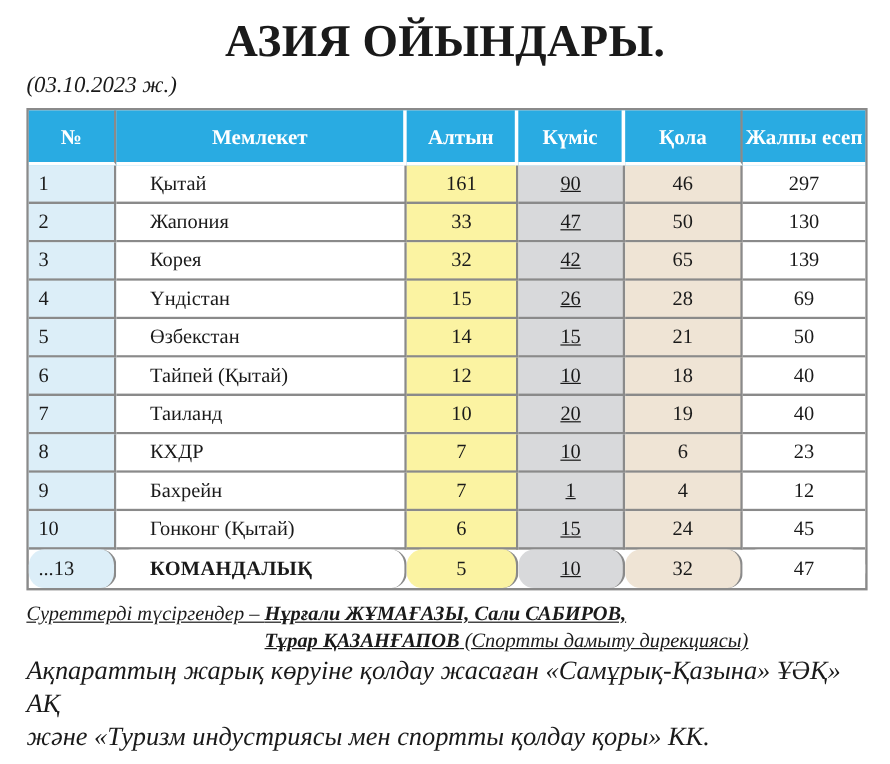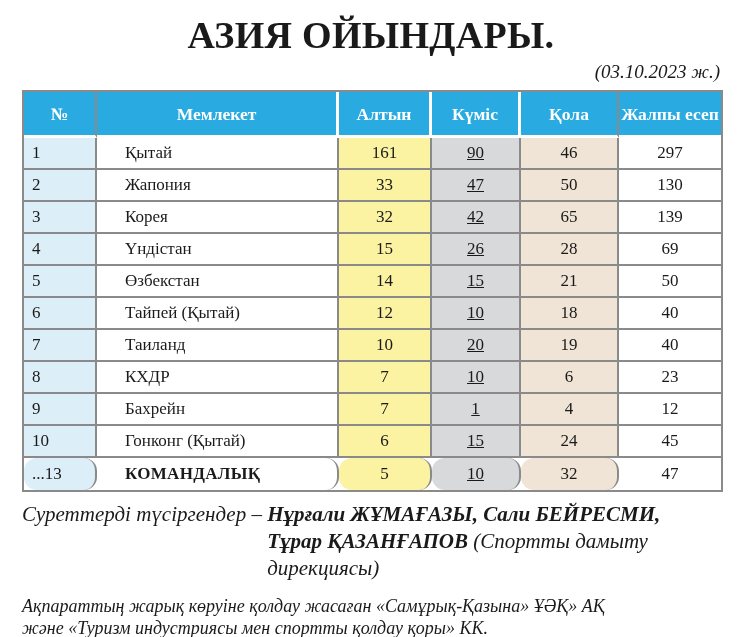--- a/index.html
+++ b/index.html
@@ -24,21 +24,21 @@
   
   .title {
     text-align: center;
     font-weight: bold;
     font-size: 38px;
     line-height: 1.22;
     margin: 4px 0 3px 0;
     letter-spacing: 0.3px;
   }
   .date-line {
-    text-align: right;
+    text-align: left;
     font-style: italic;
     font-size: 19px;
     margin-bottom: 7px;
   }
 
   
   table.medals {
     width: 697px;
     table-layout: fixed;
     border-collapse: separate;
@@ -78,31 +78,31 @@
   td.col-silver { background: var(--silver-bg); text-align: center; text-decoration: underline; }
   td.col-bronze { background: var(--bronze-bg); text-align: center; }
   td.col-total  { background: #ffffff;          text-align: center; }
   td.bold { font-weight: bold; letter-spacing: 0.3px; }
 
   
   .credits {
     display: flex;
     align-items: flex-start;
     font-style: italic;
-    font-size: 21px;
+    font-size: 17px;
     line-height: 1.28;
     margin-top: 9px;
+    text-decoration: underline;
   }
   .credits .prefix { white-space: pre; }
   .credits .names b { font-weight: bold; }
   .support {
     font-style: italic;
-    font-size: 18px;
+    font-size: 22px;
     line-height: 1.25;
-    margin-top: 13px;
   }
 </style>
 </head>
 <body>
 
 <div class="page">
 
   <h1 class="title">
     <span>АЗИЯ ОЙЫНДАРЫ.</span><br>
   </h1>
@@ -225,21 +225,21 @@
       <td class="col-silver">10</td>
       <td class="col-bronze">32</td>
       <td class="col-total">47</td>
     </tr>
   </tbody>
   </table>
 
   <p class="credits">
     <span class="prefix">Суреттерді түсіргендер – </span>
     <span class="names">
-      <b>Нұрғали ЖҰМАҒАЗЫ, Сали БЕЙРЕСМИ,</b><br>
+      <b>Нұрғали ЖҰМАҒАЗЫ, Сали САБИРОВ,</b><br>
       <b>Тұрар ҚАЗАНҒАПОВ</b><span> (Спортты дамыту дирекциясы)</span>
     </span>
   </p>
 
   <p class="support">
     <span>Ақпараттың жарық көруіне қолдау жасаған «Самұрық-Қазына» ҰӘҚ» АҚ</span><br>
     <span>және «Туризм индустриясы мен спортты қолдау қоры» КК.</span>
   </p>
 
 </div>

